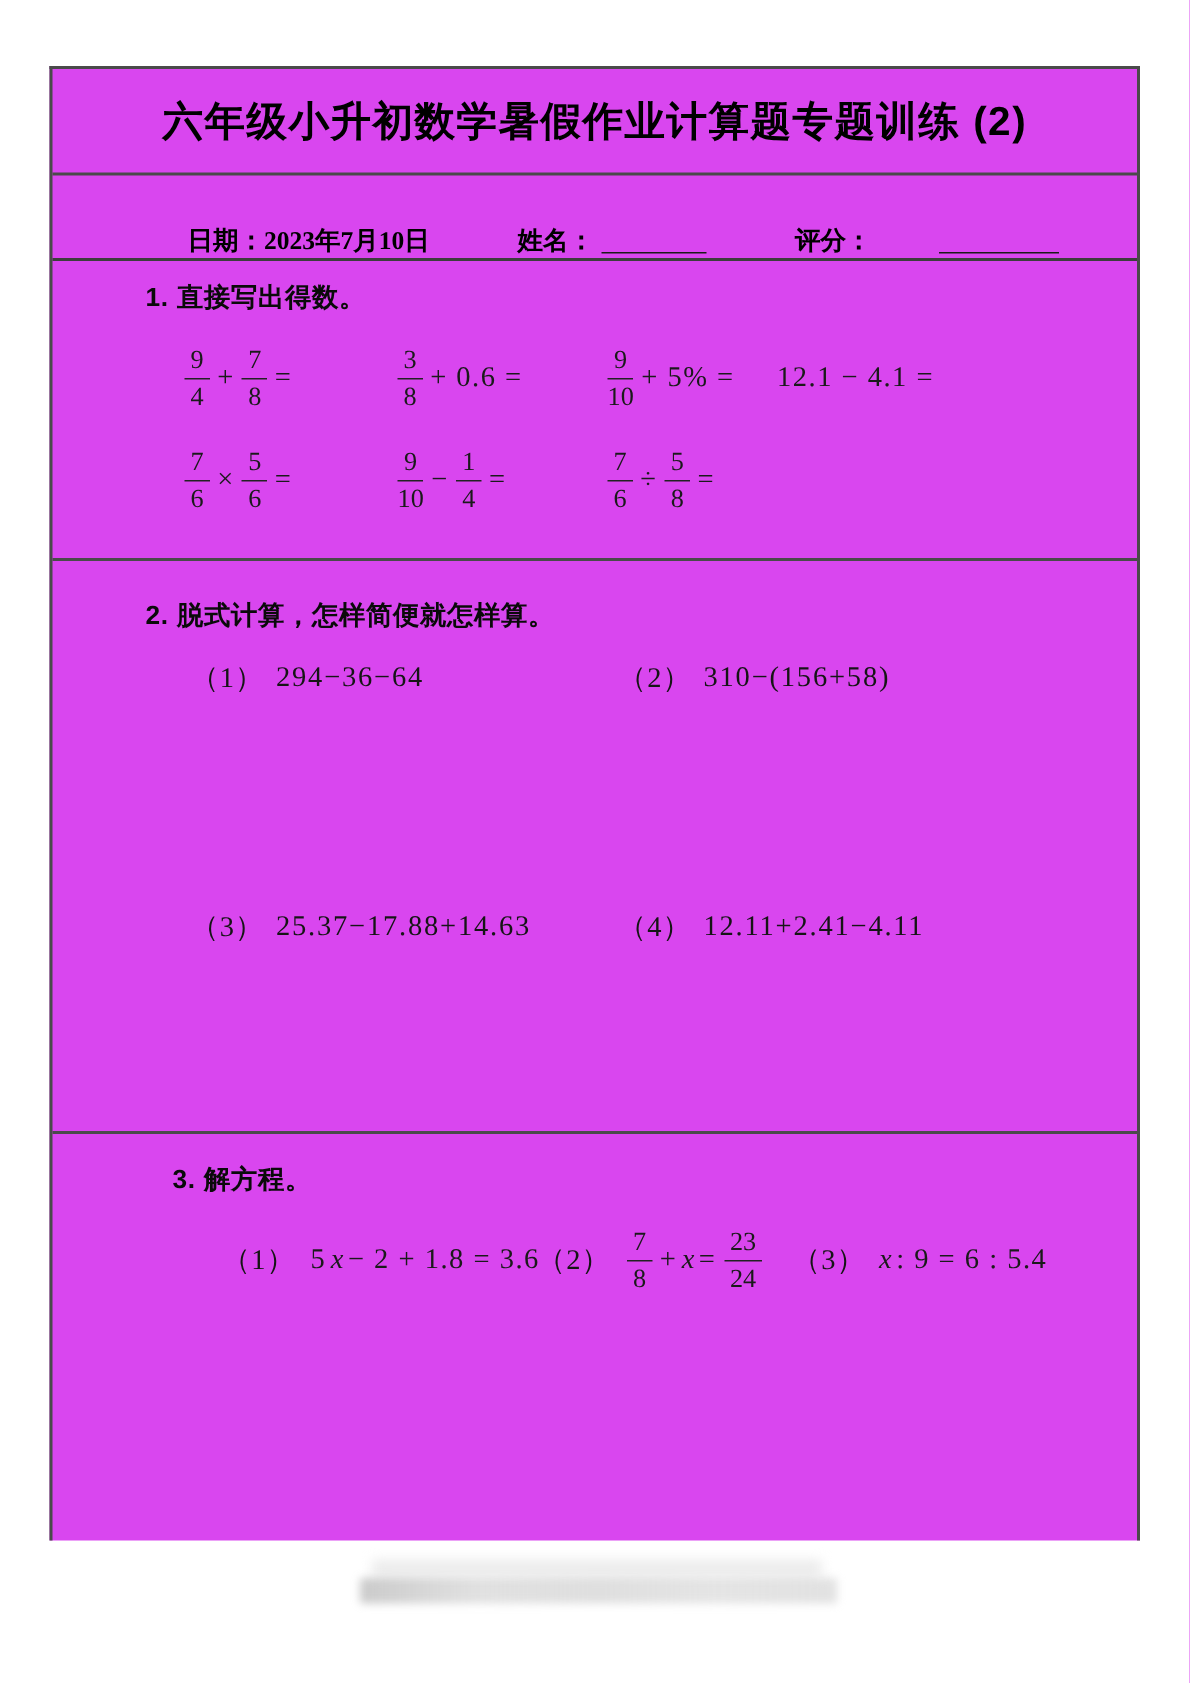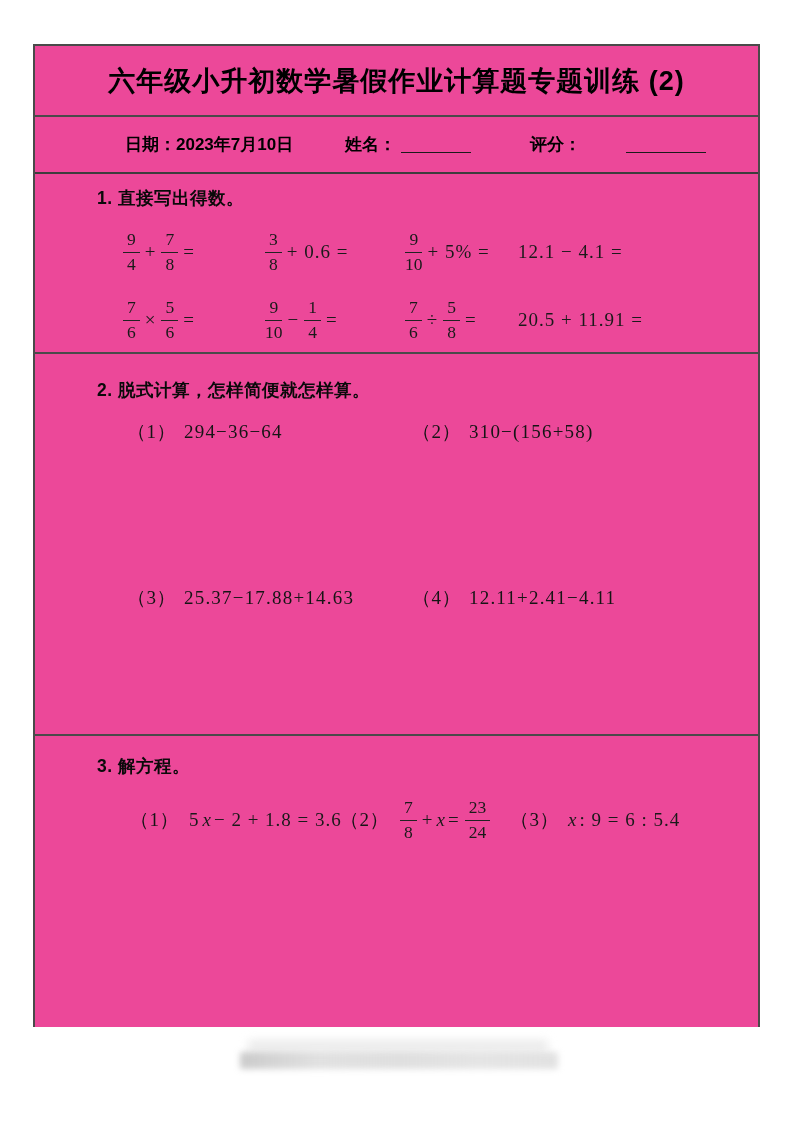--- a/index.html
+++ b/index.html
@@ -11,54 +11,54 @@
     position:relative;
     overflow:hidden;
   }
   .sheet {
     position:absolute; left:33px; top:44px;
     width:727px; height:983px;
     border-top:2px solid #4a4a4a;
     border-left:2px solid #4a4a4a;
     border-right:2px solid #4a4a4a;
     box-sizing:border-box;
-    background:#ec4899;
+    background:#d946ef;
   }
   .row { position:relative; box-sizing:border-box; }
   .title-row {
     height:71px;
     border-bottom:2px solid #4a4a4a;
     display:flex; align-items:center; justify-content:center;
   }
   .page-title {
     font-size:27px; font-weight:700; letter-spacing:1px; color:#000;
   }
   .meta-row {
     height:57px;
     border-bottom:2px solid #3d3d3d;
   }
   .meta-item {
-    position:absolute; top:0; height:100%;
+    position:absolute; top:16px; height:100%;
     display:flex; align-items:center;
-    font-size:17px; font-weight:700; color:#000;
+    font-size:17px; font-weight:700; color:#000;font-family:Liberation Serif, serif;
   }
   .meta-date  { left:90px; }
   .meta-name  { left:310px;text-align:right; }
   .meta-score { left:495px;gap:40px; }
   .blank-line {
     display:inline-block; height:16px; margin-left:5px;
     border-bottom:1.6px solid #1a1a1a;
   }
   .blank-name  { width:70px; }
   .blank-score { width:80px; }
 
   .sec { box-sizing:border-box; }
-  .sec1 { height:180px; border-bottom:2px solid #4a4a4a; }
+  .sec1 { height:200px; border-bottom:2px solid #4a4a4a; }
   .sec2 { height:382px; border-bottom:2px solid #4a4a4a;padding-left:12px; }
-  .sec3 { height:273px; }
+  .sec3 { height:273px;margin-left:18px; }
   .sec-label {
     position:absolute; left:62px;
     font-size:17.5px; font-weight:700; color:#0a0a0a;
     letter-spacing:0.5px;
   }
   .sec1 .sec-label { top:12px; }
   .sec2 .sec-label { top:24px; }
   .sec3 .sec-label { top:18px; }
 
   .prow { position:absolute; left:0; width:100%; }
@@ -193,23 +193,20 @@
           <span class="frac">
             <span class="fnum">7</span>
             <span class="fden">6</span>
           </span>
           <span class="mtxt">÷</span>
           <span class="frac">
             <span class="fnum">5</span>
             <span class="fden">8</span>
           </span>
           <span class="mtxt">=</span>
-        </div>
-      <div class="cell s1c4 math">
-          <span class="mtxt">20.5 + 11.91 =</span>
         </div>
     </div>
   </div>
 
   <div class="row sec sec2">
     <div class="sec-label">2. 脱式计算，怎样简便就怎样算。</div>
     <div class="prow s2r1">
       <div class="cell s2c1 problem">
         <span class="pno">（1）</span>
         <span class="pexpr">294−36−64</span>

